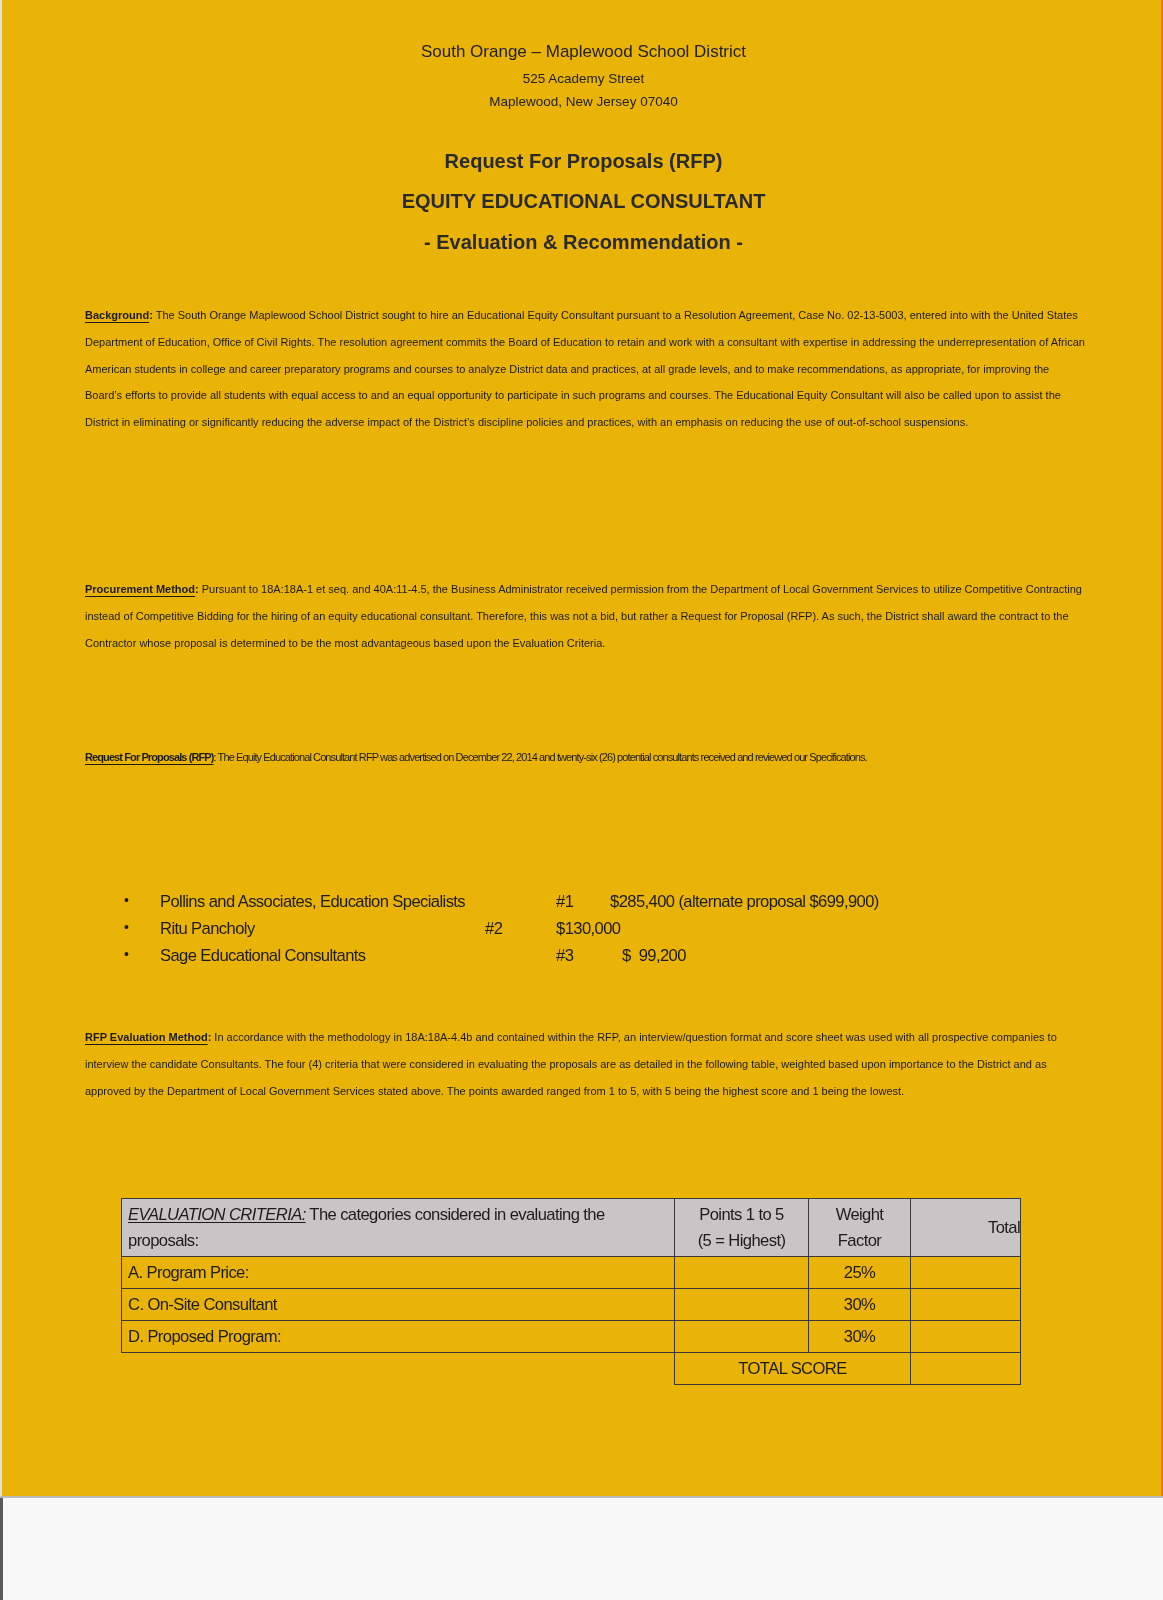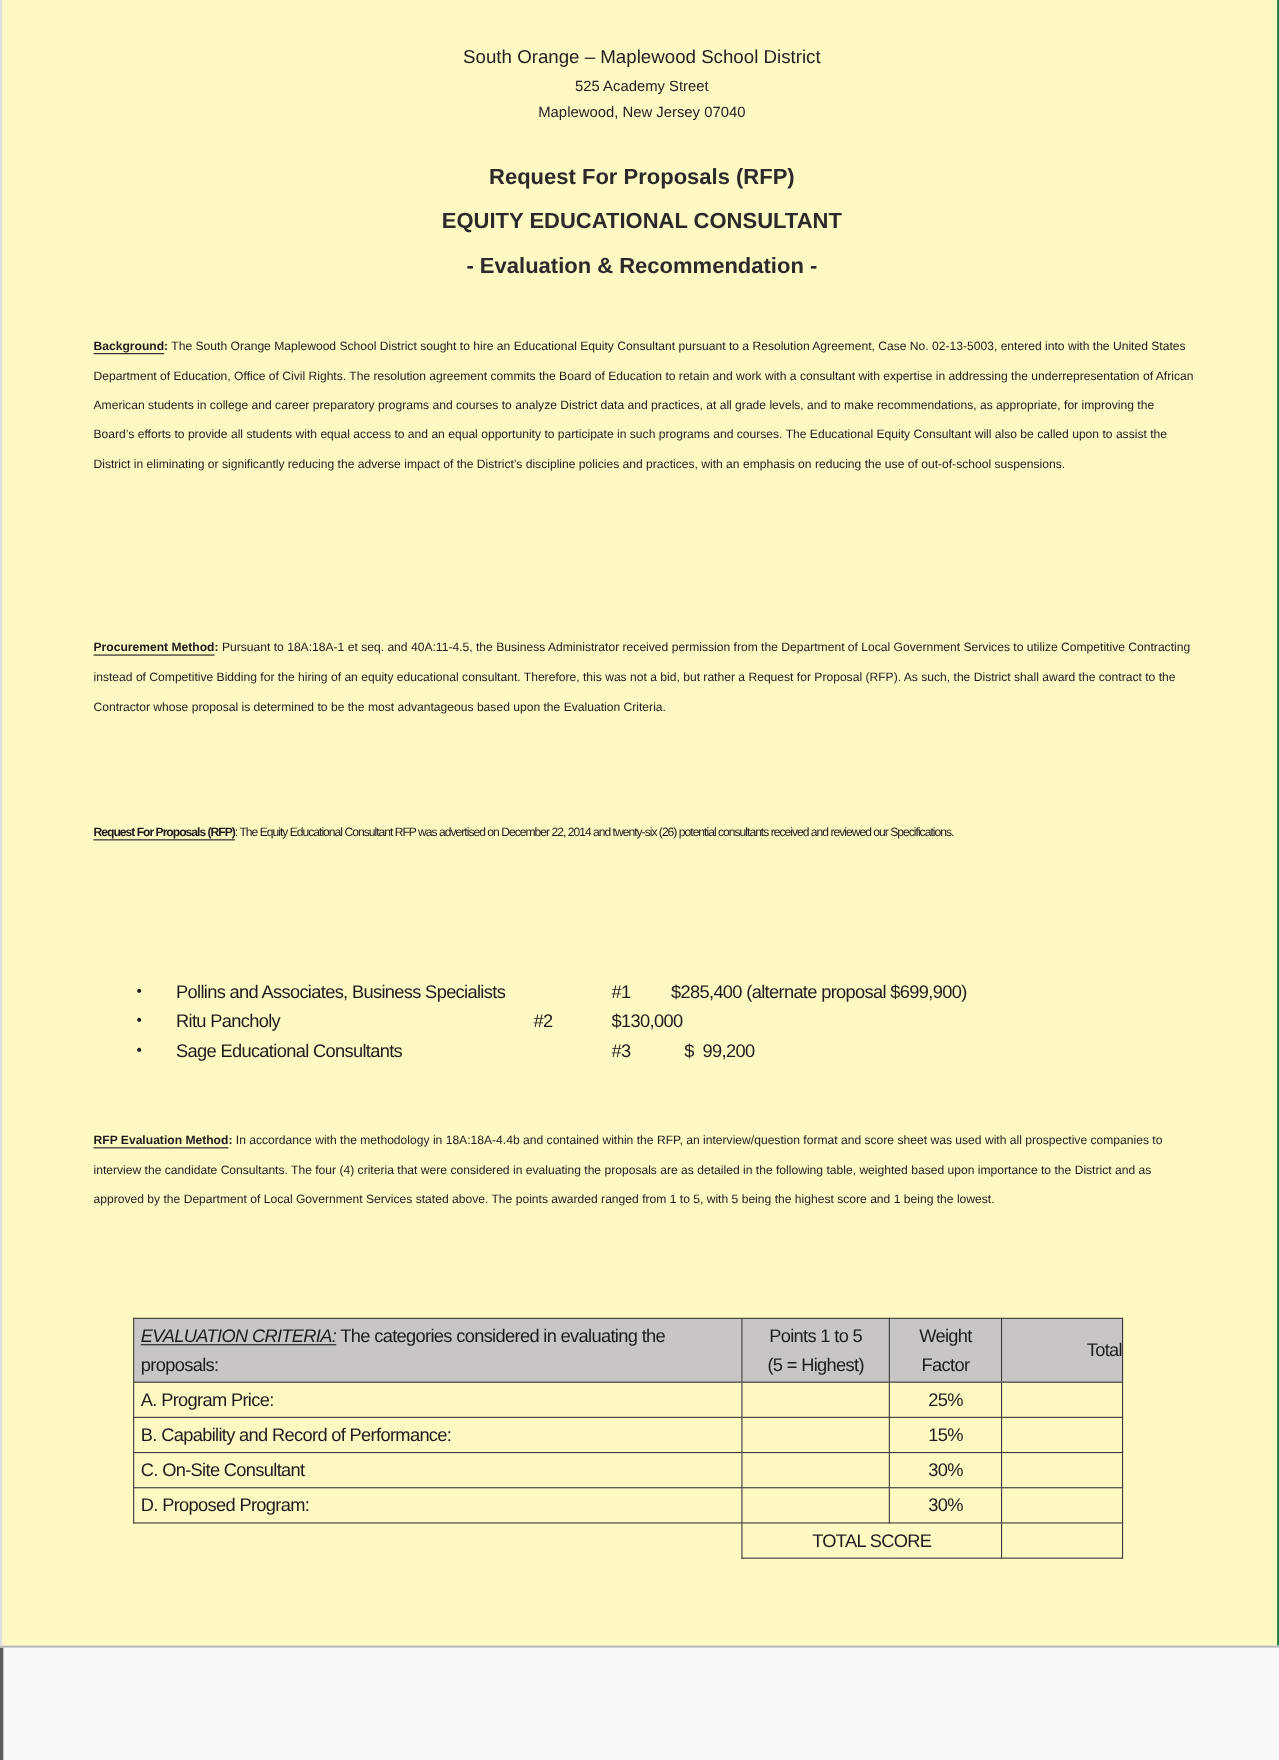--- a/index.html
+++ b/index.html
@@ -1,23 +1,23 @@
 <!DOCTYPE html>
 <html><head>
   <meta charset="utf-8">
   <style>
     * { box-sizing: border-box; margin: 0; padding: 0; }
     html, body { width: 1163px; height: 1600px; background: #f6f6f6; }
     body { position: relative; overflow: hidden; font-family: "Liberation Sans", "DejaVu Sans", sans-serif; color: #1f1f1f; }
 
     .page {
       position: absolute; left: 0; top: 0; width: 1163px; height: 1496px;
-      background: #fef9c3;
+      background: #eab308;
       border-left: 2px solid #e0e0e0;
-      border-right: 2px solid #15803d;
+      border-right: 2px solid #f97316;
     }
     .page-edge {
       position: absolute; left: 0; top: 1496px; width: 1163px; height: 2px;
       background: #b9b9b9;
     }
     .under-sheet {
       position: absolute; left: 0; top: 1498px; width: 1163px; height: 102px;
       background: #f8f8f8;
       border-left: 3px solid #5a5a5a;
     }
@@ -86,21 +86,21 @@
   <p class="para" id="bg"><span class="label">Background</span><span class="colon">:</span><span> The South Orange Maplewood School District sought to hire an Educational Equity Consultant pursuant to a Resolution Agreement, Case No. 02-13-5003, entered into with the United States Department of Education, Office of Civil Rights.  The resolution agreement commits the Board of Education to retain and work with a consultant with expertise in addressing the underrepresentation of African American students in college and career preparatory programs and courses to analyze District data and practices, at all grade levels, and to make recommendations, as appropriate, for improving the Board’s efforts to provide all students with equal access to and an equal opportunity to participate in such programs and courses.  The Educational Equity Consultant will also be called upon to assist the District in eliminating or significantly reducing the adverse impact of the District’s discipline policies and practices, with an emphasis on reducing the use of out-of-school suspensions.</span></p>
 
   <p class="para" id="proc"><span class="label">Procurement Method</span><span class="colon">:</span><span>  Pursuant to 18A:18A-1 et seq. and 40A:11-4.5, the Business Administrator received permission from the Department of Local Government Services to utilize Competitive Contracting instead of Competitive Bidding for the hiring of an equity educational consultant. Therefore, this was not a bid, but rather a Request for Proposal (RFP). As such, the District shall award the contract to the Contractor whose proposal is determined to be the most advantageous based upon the Evaluation Criteria.</span></p>
 
   <p class="para narrow" id="rfp"><span class="label">Request For Proposals (RFP)</span><span>:</span><span> The Equity Educational Consultant RFP was advertised on December 22, 2014 and twenty-six (26) potential consultants received and reviewed our Specifications.</span></p>
 
 
   <div class="bullets">
     <div class="bullet-row">
       <span class="dot">•</span>
-      <span class="name">Pollins and Associates, Business Specialists</span>
+      <span class="name">Pollins and Associates, Education Specialists</span>
       <span class="rank" style="left:436px">#1</span>
       <span class="amt" style="left:490px">$285,400 (alternate proposal $699,900)</span>
     </div>
     <div class="bullet-row">
       <span class="dot">•</span>
       <span class="name">Ritu Pancholy</span>
       <span class="rank" style="left:365px">#2</span>
       <span class="amt" style="left:436px">$130,000</span>
     </div>
     <div class="bullet-row">
@@ -123,26 +123,20 @@
       </tr>
     </thead>
     <tbody>
       <tr>
         <td class="cname">A. Program Price:</td>
         <td></td>
         <td class="cw">25%</td>
         <td></td>
       </tr>
       <tr>
-        <td class="cname">B. Capability and Record of Performance:</td>
-        <td></td>
-        <td class="cw">15%</td>
-        <td></td>
-      </tr>
-      <tr>
         <td class="cname">C. On-Site Consultant</td>
         <td></td>
         <td class="cw">30%</td>
         <td></td>
       </tr>
       <tr>
         <td class="cname">D. Proposed Program:</td>
         <td></td>
         <td class="cw">30%</td>
         <td></td>

